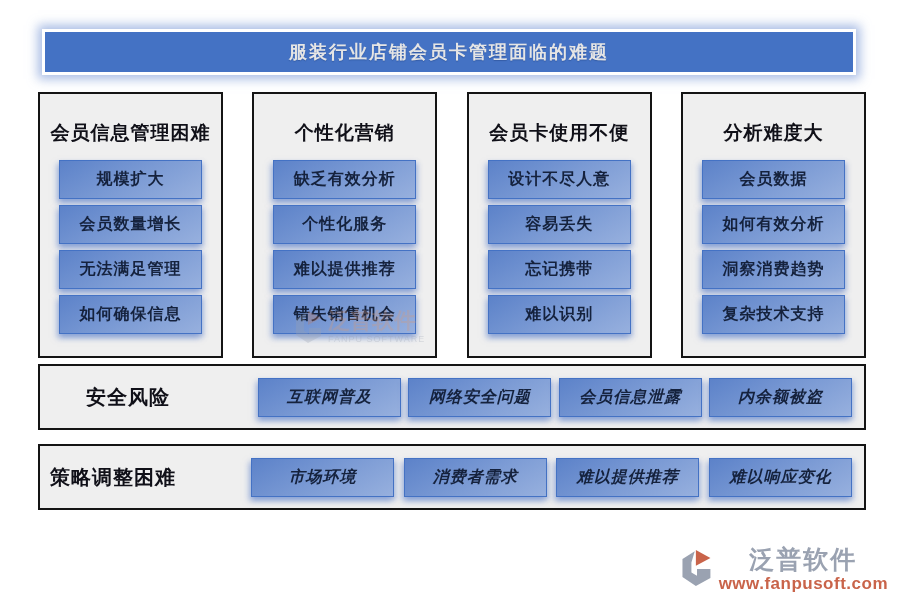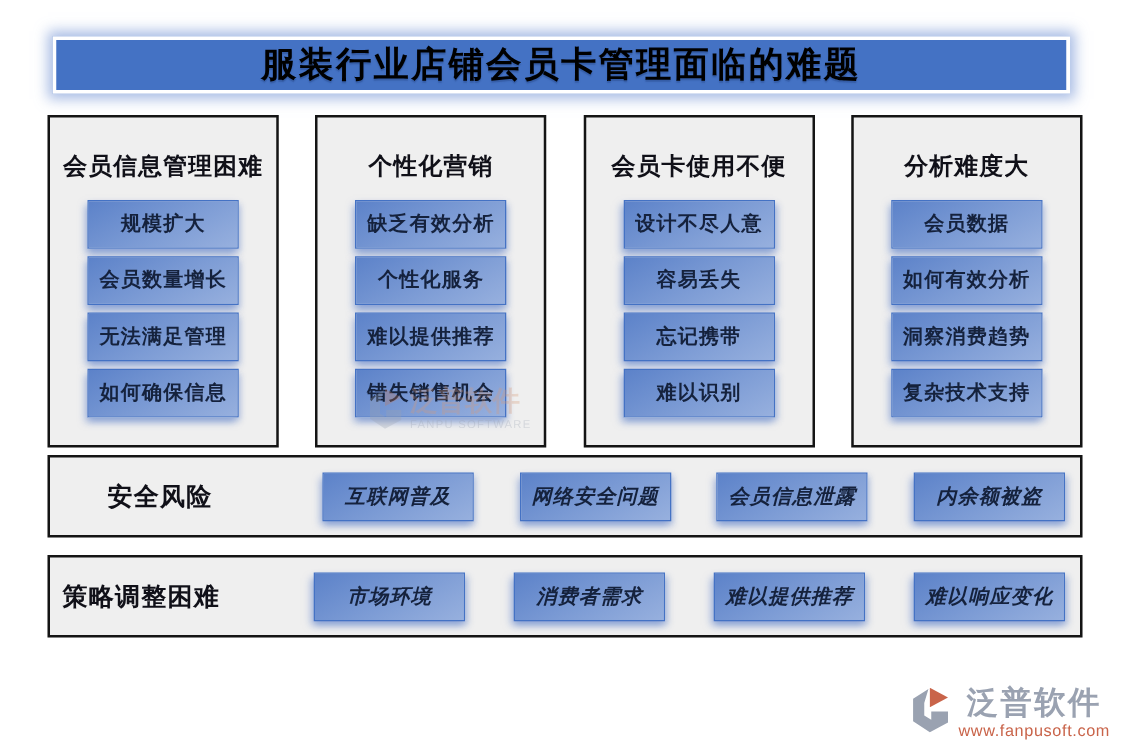--- a/index.html
+++ b/index.html
@@ -9,41 +9,41 @@
     overflow:hidden;
   }
   
   .banner{
     position:absolute;left:42px;top:29px;width:808px;height:40px;
     background:#4472C4;border:3px solid #ffffff;
     box-shadow:0 0 10px 4px rgba(122,152,214,.65);
     display:flex;align-items:center;justify-content:center;
   }
   .banner span{
-    color:#000000;font-size:28px;font-weight:bold;letter-spacing:2px;
+    color:#e5e5e5;font-size:18px;font-weight:bold;letter-spacing:2px;
     text-shadow:0 1px 1px rgba(30,60,120,.4);
   }
   
   .columns{
     position:absolute;left:38px;top:92px;width:828px;height:266px;
     display:flex;justify-content:space-between;
   }
   .col{
     width:185px;height:100%;background:#efefef;border:2px solid #141414;
     box-sizing:border-box;display:flex;flex-direction:column;align-items:center;
     position:relative;
     text-align:right;
   }
   .col-header{
     margin-top:18px;height:42px;display:flex;align-items:center;
     font-size:19px;font-weight:bold;color:#101018;letter-spacing:1px;
     white-space:nowrap;
   }
   .btn{
-    width:121px;height:39px;margin-top:6px;flex:0 0 auto;
+    width:143px;height:39px;margin-top:6px;flex:0 0 auto;
     background:linear-gradient(150deg,#5c82c9 0%,#7d9cd5 55%,#97b0de 100%);
     border:1px solid #4472C4;box-sizing:border-box;
     box-shadow:-2px 4px 6px rgba(108,140,205,.6),2px 3px 5px rgba(108,140,205,.45);
     display:flex;align-items:center;justify-content:center;
     font-size:16px;font-weight:bold;color:#15223d;letter-spacing:1px;
     white-space:nowrap;
   }
   
   .rowbox{
     position:absolute;left:38px;width:828px;height:66px;
@@ -69,21 +69,21 @@
   .wm-text{display:flex;flex-direction:column;line-height:1;}
   .wm-name{font-size:22px;font-weight:bold;color:#d79a78;}
   .wm-sub{font-size:9px;font-weight:normal;color:#9aa2b1;letter-spacing:1px;margin-top:3px;}
   
   .footer{
     position:absolute;right:12px;bottom:8px;
     display:flex;align-items:center;gap:5px;
   }
   .footer-text{display:flex;flex-direction:column;align-items:center;line-height:1;}
   .footer-brand{font-size:25px;font-weight:bold;color:#9aa2b1;letter-spacing:2px;}
-  .footer-url{font-size:13px;font-weight:normal;color:#c9644a;margin-top:3px;letter-spacing:.5px;}
+  .footer-url{font-size:17px;font-weight:bold;color:#c9644a;margin-top:3px;letter-spacing:.5px;}
 </style>
 </head>
 <body>
 
 <div class="banner">
   <span>服装行业店铺会员卡管理面临的难题</span>
 </div>
 
 <div class="columns">
 

